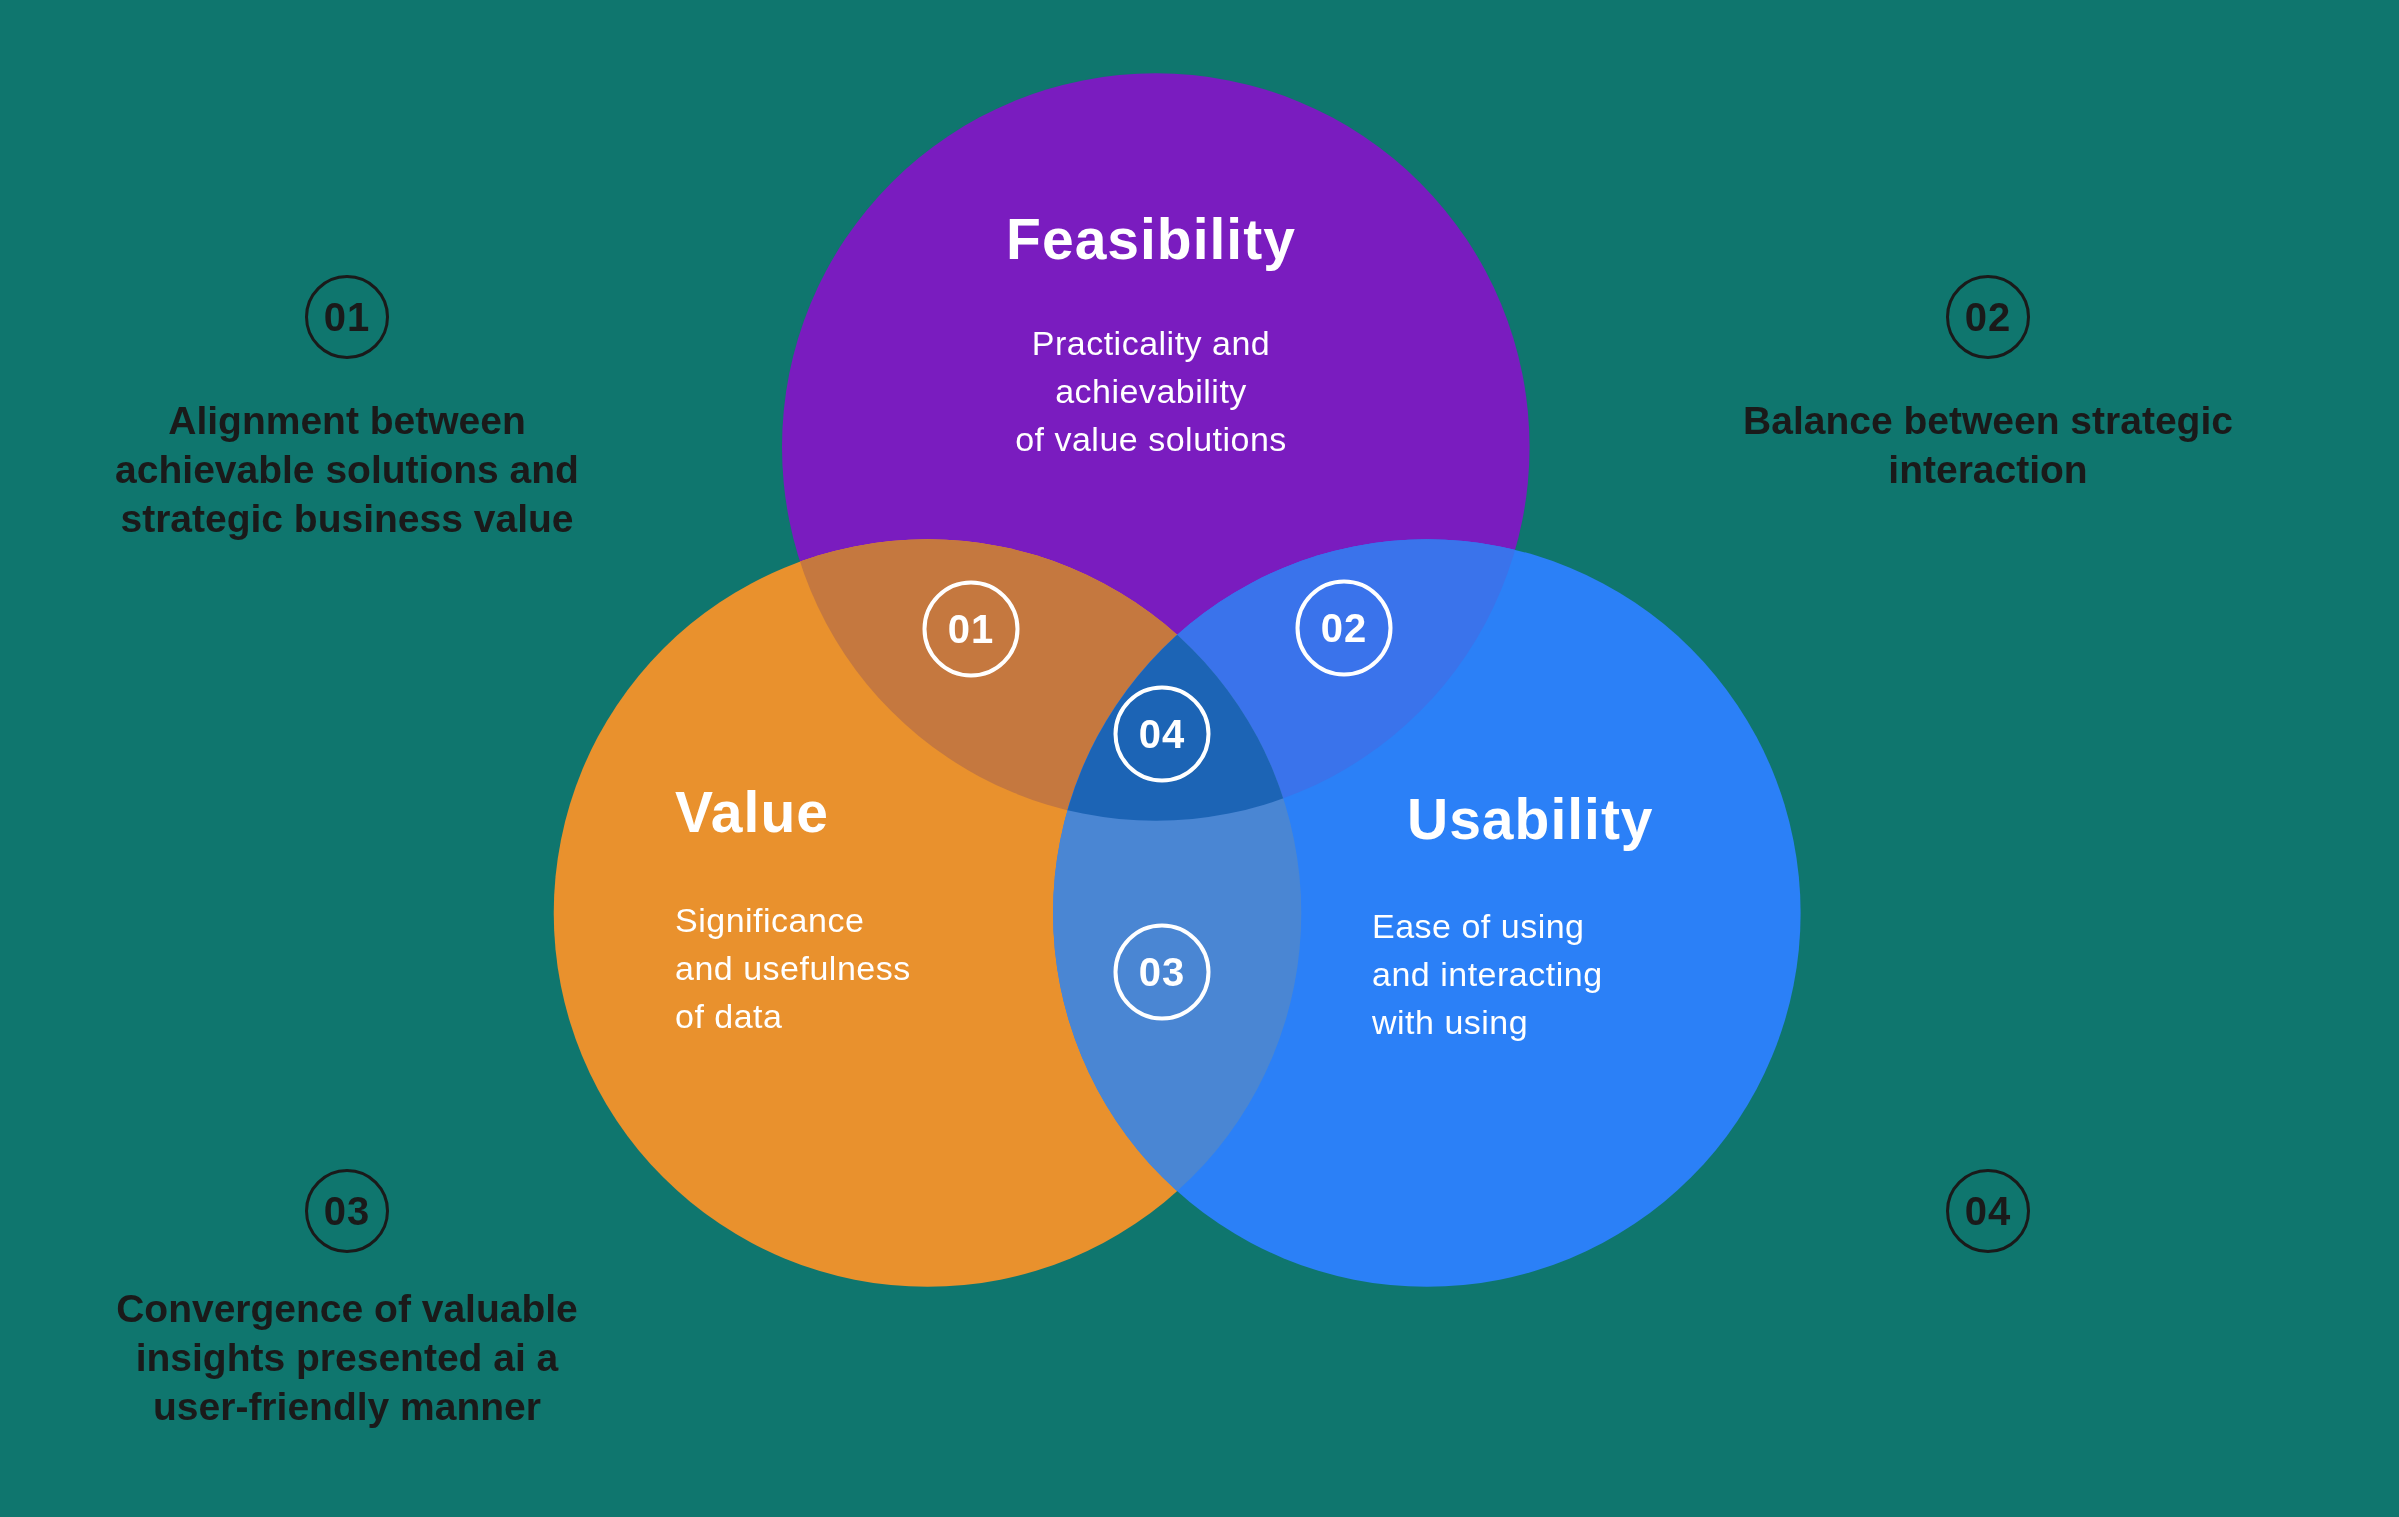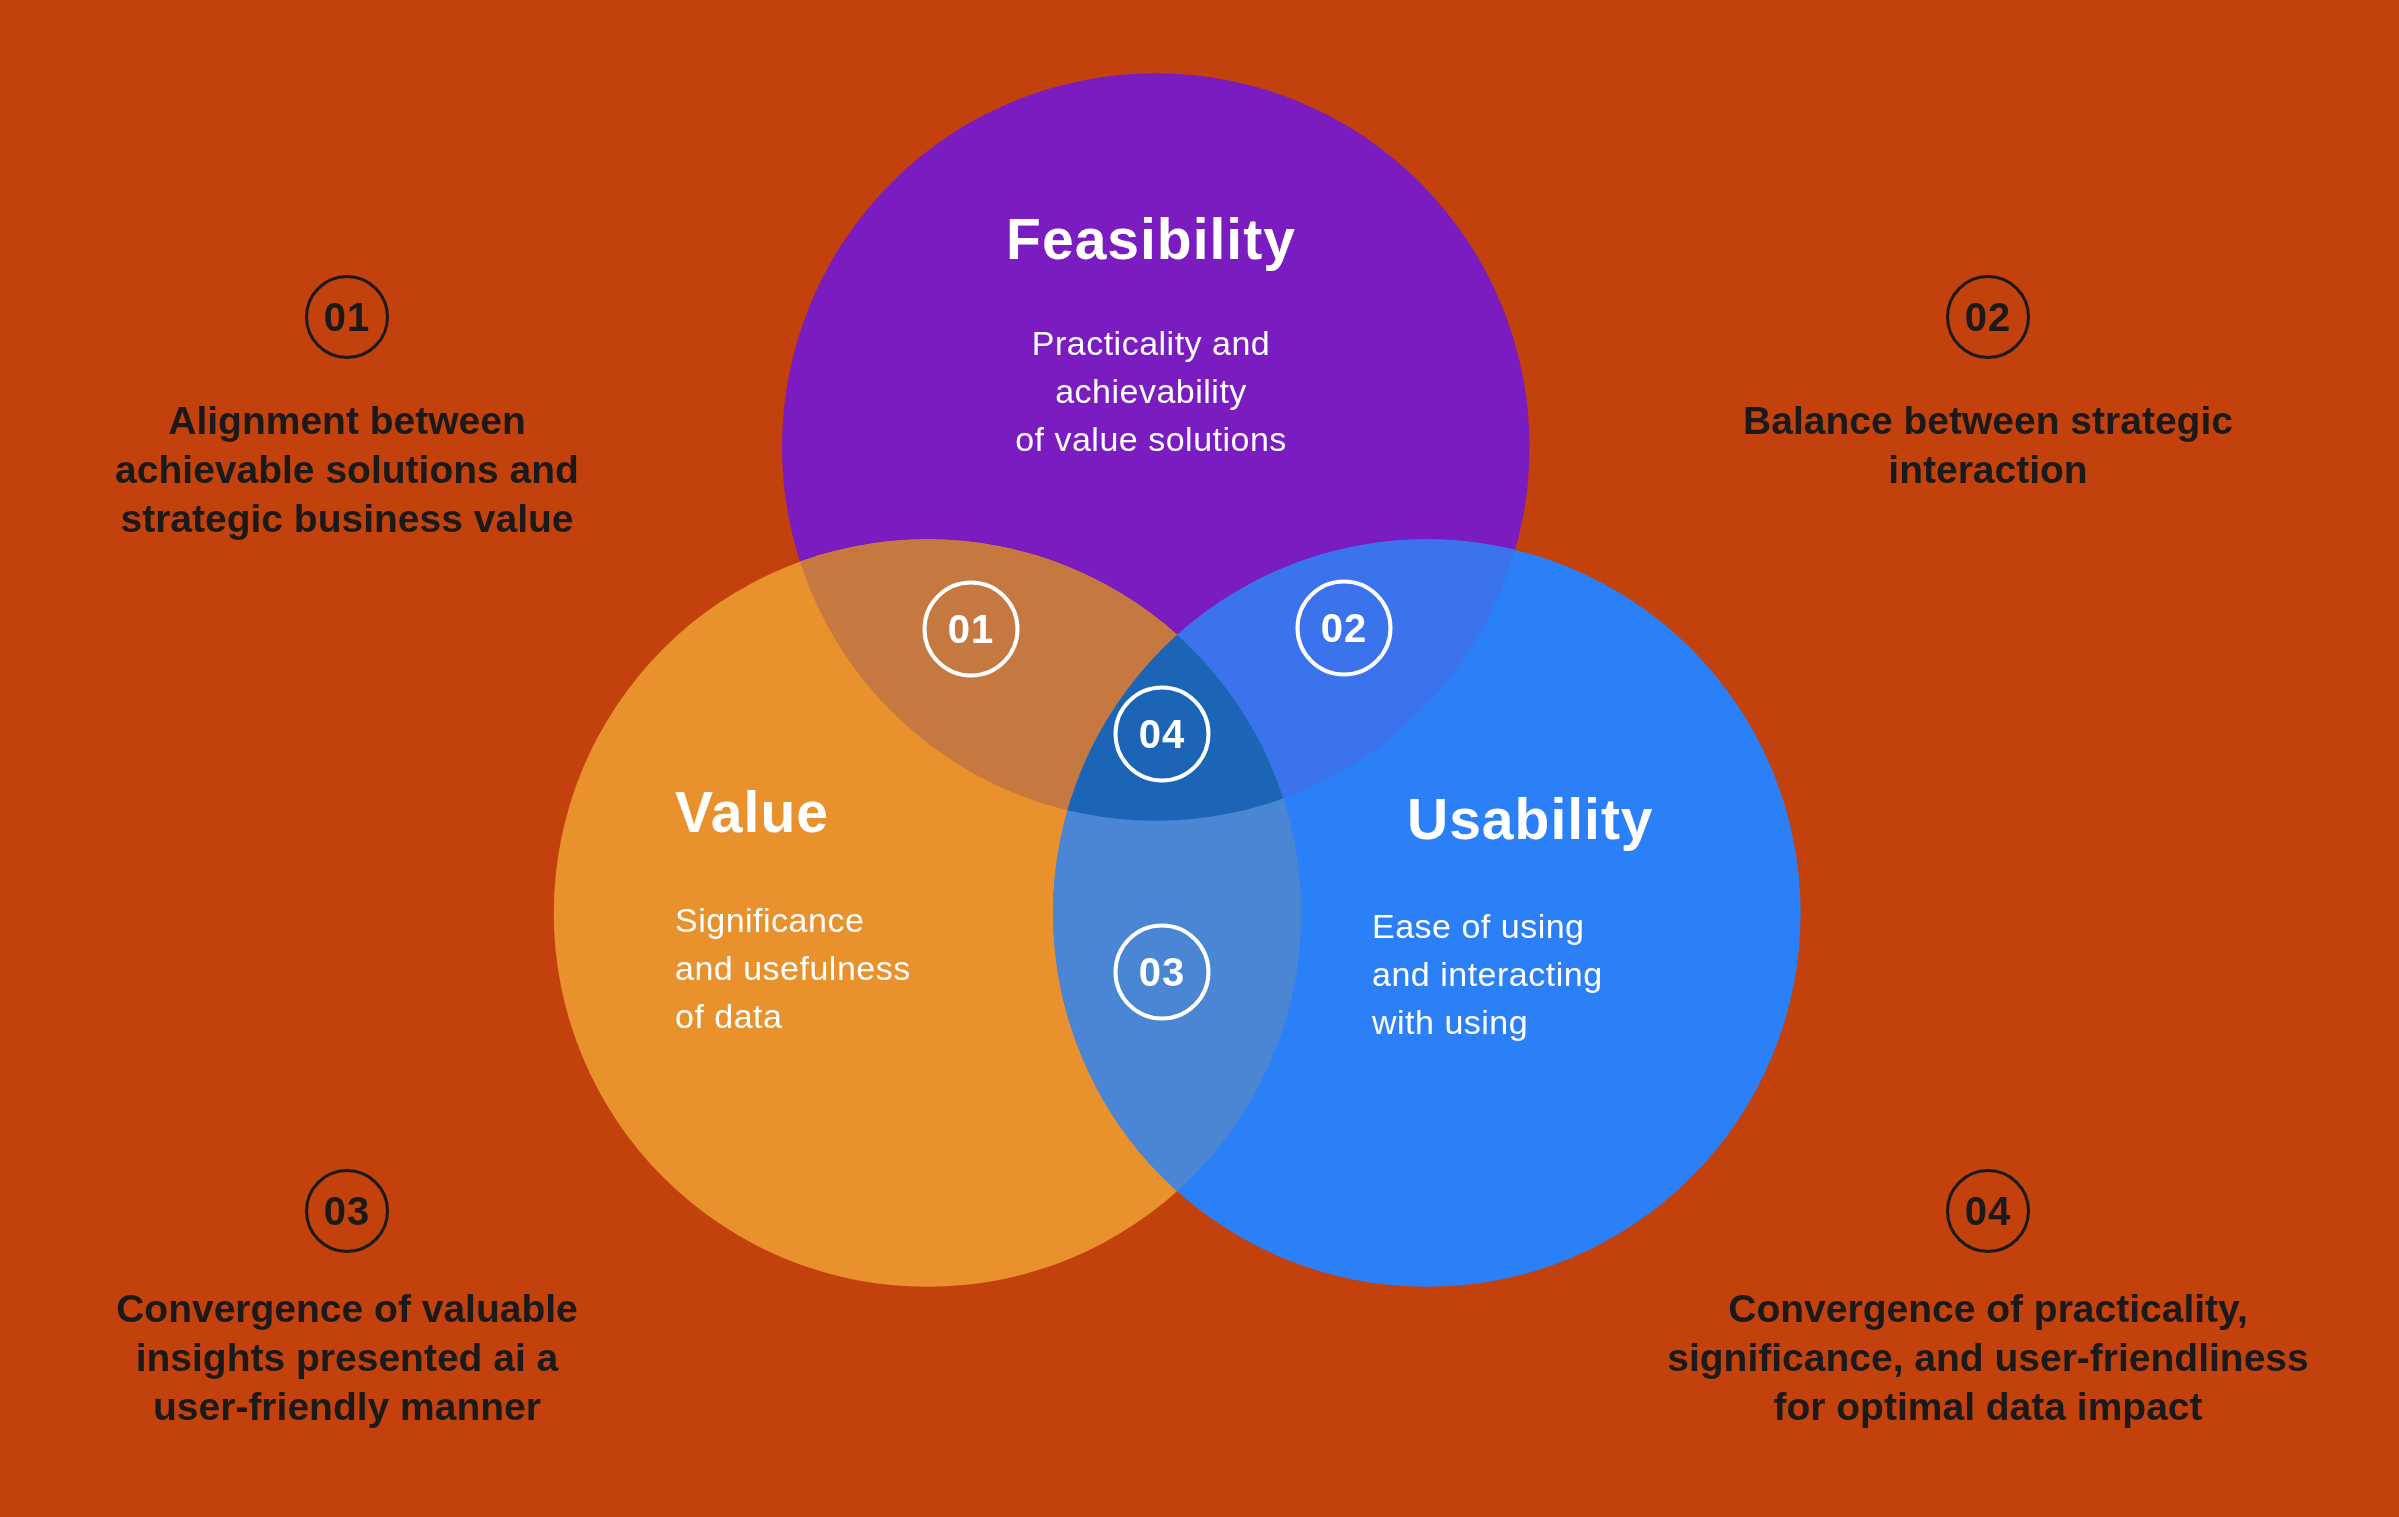--- a/index.html
+++ b/index.html
@@ -80,21 +80,21 @@
     transform: translateX(-50%);
     text-align: center;
     font-size: 39px;
     font-weight: 700;
     line-height: 49px;
   }
 </style>
 </head>
 <body>
 
-<div class="stage" style="background: #c2410c;">
+<div class="stage" style="background: #0f766e;">
 
   <svg class="venn-svg" viewBox="0 0 2523 1595" aria-hidden="true">
     <defs>
       <clipPath id="clip-feasibility">
           <circle cx="1215" cy="470" r="393"></circle>
         </clipPath>
       <clipPath id="clip-value">
           <circle cx="975" cy="960" r="393"></circle>
         </clipPath>
     </defs>
@@ -178,20 +178,15 @@
   </div>
   <div class="annotation-text" style="left: 347px; top: 1284px; color: rgb(26, 26, 26);">
     <div>Convergence of valuable</div>
     <div>insights presented ai a</div>
     <div>user-friendly manner</div>
   </div>
 
   <div class="badge-dark" style="left: 1988px; top: 1211px; color: rgb(26, 26, 26); border-color: rgb(26, 26, 26);">
     <span>04</span>
   </div>
-  <div class="annotation-text" style="left: 1988px; top: 1284px; color: rgb(26, 26, 26);">
-    <div>Convergence of practicality,</div>
-    <div>significance, and user-friendliness</div>
-    <div>for optimal data impact</div>
-  </div>
 
 </div>
 
 
 </body></html>

